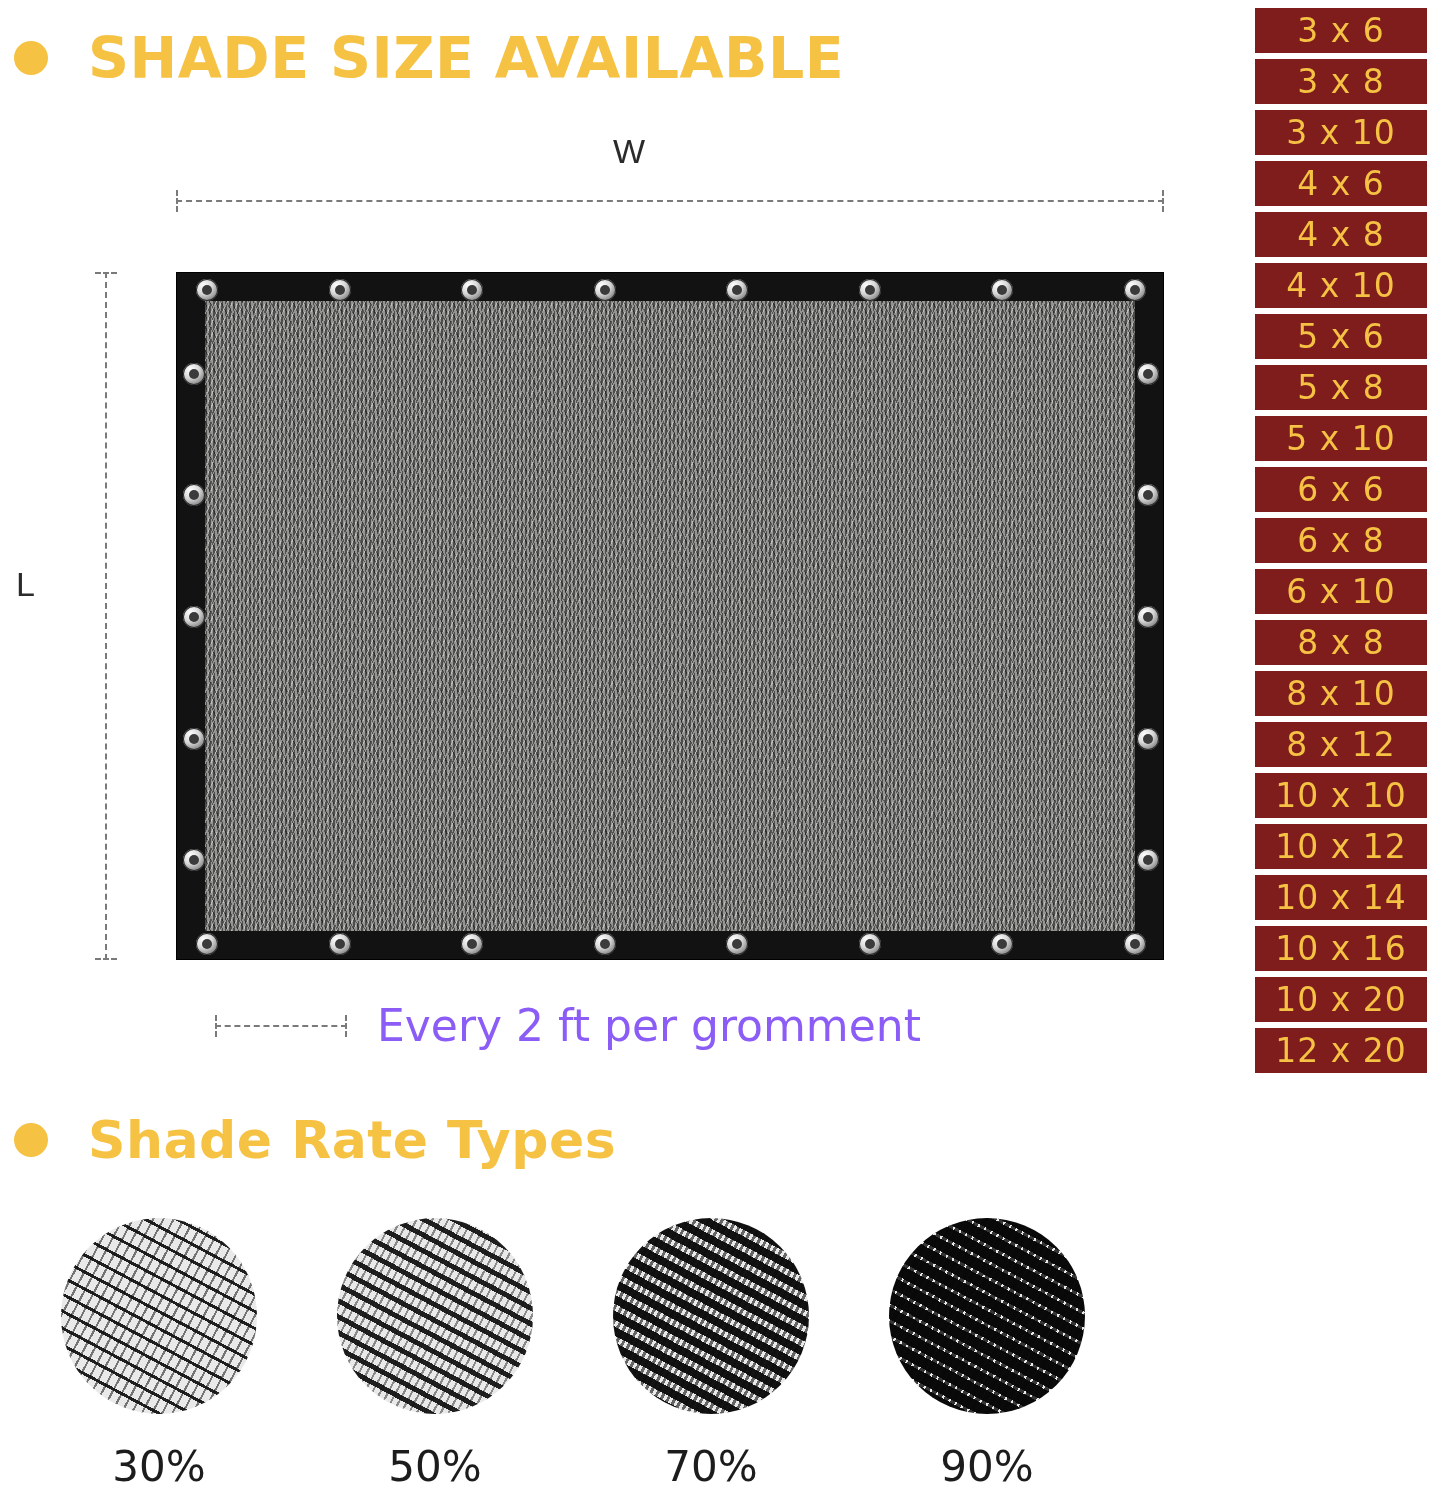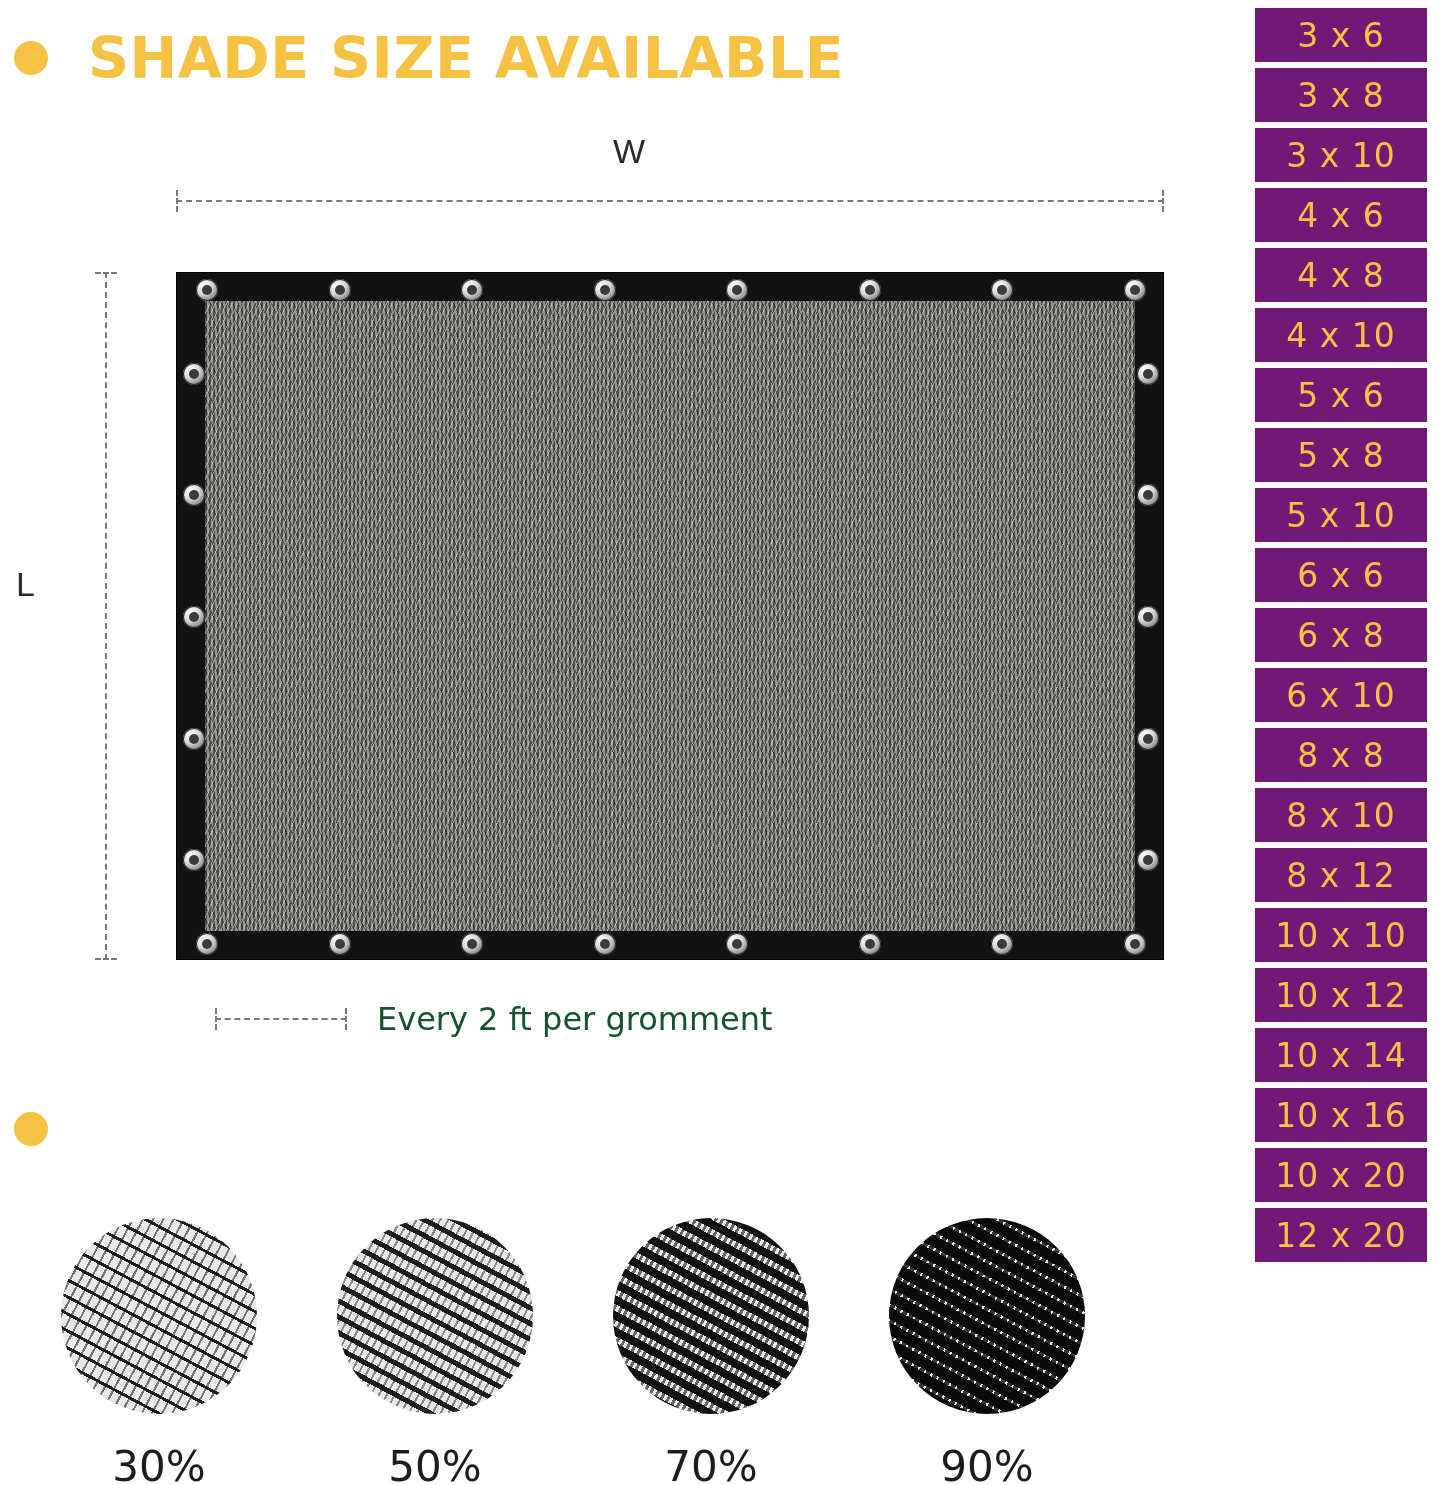--- a/index.html
+++ b/index.html
@@ -193,22 +193,22 @@
   #grommet-note .mini-dim .tick-r {
     position: absolute;
     top: 0;
     width: 0;
     height: 22px;
     border-left: 2px dashed #7a7a7a;
   }
   #grommet-note .mini-dim .tick-l { left: 0; }
   #grommet-note .mini-dim .tick-r { right: 0; }
   #grommet-note .note-text {
-    font-size: 32px;
-    color: #14532d;
+    font-size: 44px;
+    color: #8b5cf6;
     font-family: "DejaVu Sans", sans-serif;
   }
 
   
   #shade-rates {
     position: absolute;
     left: 60px;
     top: 1218px;
     width: 1140px;
     display: flex;
@@ -257,22 +257,22 @@
   #size-list {
     position: absolute;
     right: 18px;
     top: 8px;
     width: 172px;
     display: flex;
     flex-direction: column;
     gap: 6px;
   }
   .size-chip {
-    height: 54px;
-    background: #701a75;
+    height: 45px;
+    background: #7f1d1d;
     color: #f5c243;
     font-size: 33px;
     font-family: "DejaVu Sans", sans-serif;
     display: flex;
     align-items: center;
     justify-content: center;
     letter-spacing: 1px;
   }
 </style>
 </head>
@@ -336,20 +336,21 @@
       <div class="tick-l"></div>
       <div class="line"></div>
       <div class="tick-r"></div>
     </div>
     <div class="note-text">Every 2 ft per gromment</div>
   </div>
 </div>
 
 <div class="heading" id="heading-shade-rate">
   <div class="bullet"></div>
+  <div class="heading-text">Shade Rate Types</div>
 </div>
 
 <div id="shade-rates">
   <div class="rate-item">
     <div class="swatch swatch-30"></div>
     <div class="rate-label">30%</div>
   </div>
   <div class="rate-item">
     <div class="swatch swatch-50"></div>
     <div class="rate-label">50%</div>

